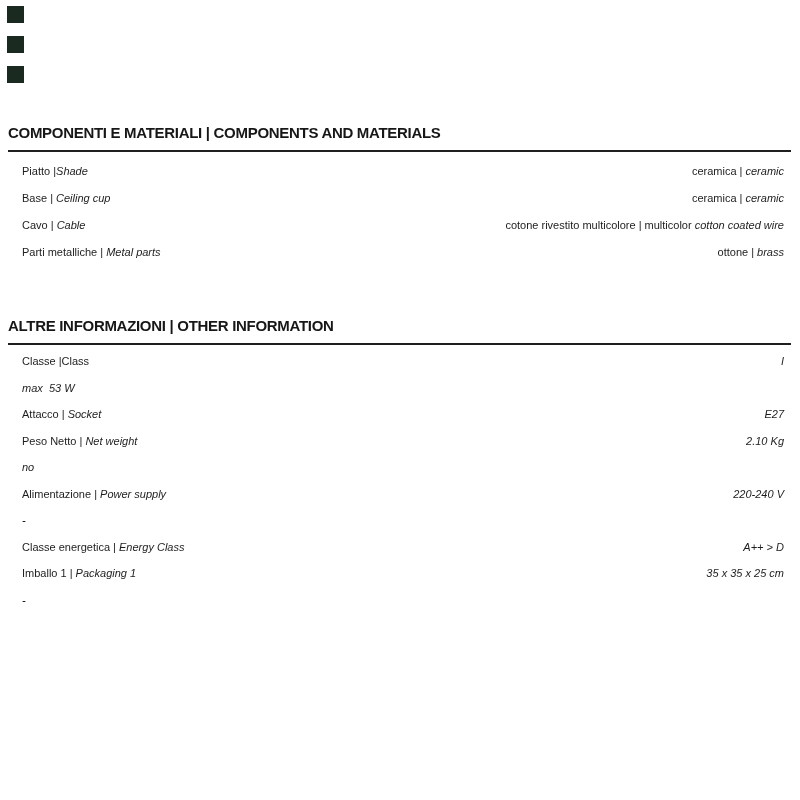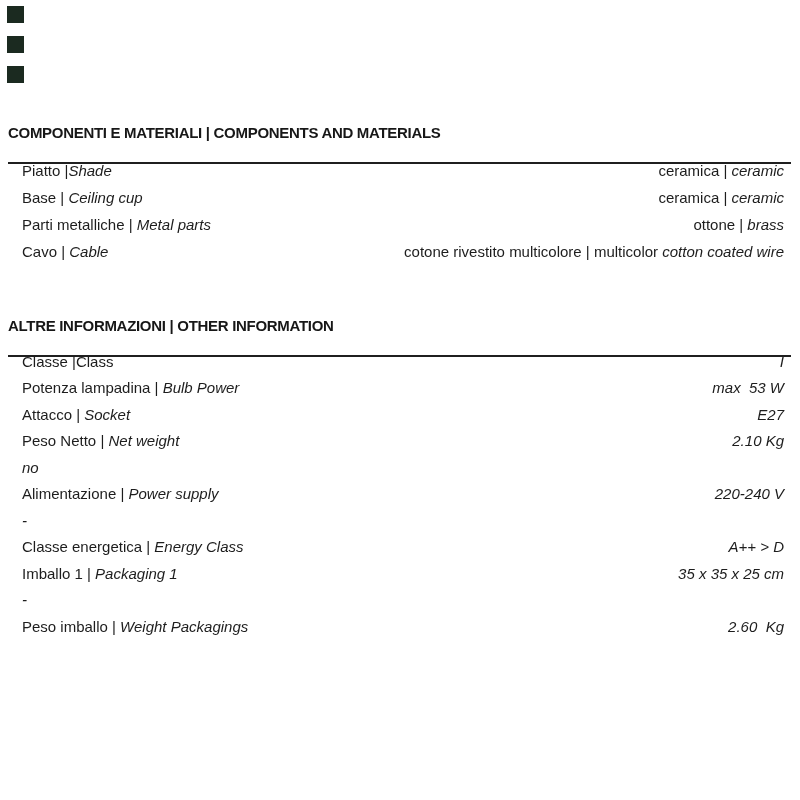--- a/index.html
+++ b/index.html
@@ -11,31 +11,31 @@
     color:#1d1d1d;
     overflow:hidden;
   }
   .logo-squares{position:absolute;left:7px;top:6px;width:17px;}
   .logo-squares .sq{width:17px;height:17px;background:#1b2a20;margin-bottom:13px;}
   .section-title{
     position:absolute;left:8px;right:9px;
     font-size:15px;font-weight:bold;letter-spacing:-0.3px;
     line-height:18px;color:#171717;
     border-bottom:2px solid #1f1f1f;
-    padding-bottom:20px;
+    padding-bottom:8px;
     white-space:pre;
   }
   .title-1{top:124px;}
   .title-2{top:317px;}
   .rows{position:absolute;left:22px;right:16px;}
   .rows-1{top:157px;}
   .rows-2{top:348px;}
   .row{
     display:flex;justify-content:space-between;align-items:center;
-    font-size:15px;
+    font-size:11px;
   }
   .rows-1 .row{height:27px;}
   .rows-2 .row{height:26.5px;}
   .lbl,.val{white-space:pre;}
   .val{text-align:right;}
   .it{font-style:italic;}
 </style>
 </head>
 <body>
 
@@ -52,38 +52,37 @@
   <div class="rows rows-1">
     <div class="row">
       <span class="lbl"><span class="plain">Piatto |</span><span class="it">Shade</span></span>
       <span class="val"><span class="plain">ceramica | </span><span class="it">ceramic</span></span>
     </div>
     <div class="row">
       <span class="lbl"><span class="plain">Base | </span><span class="it">Ceiling cup</span></span>
       <span class="val"><span class="plain">ceramica | </span><span class="it">ceramic</span></span>
     </div>
     <div class="row">
+      <span class="lbl"><span class="plain">Cavo | </span><span class="it">Cable</span></span>
+      <span class="val"><span class="plain">cotone rivestito multicolore | multicolor </span><span class="it">cotton coated wire</span></span>
+    </div>
+    <div class="row">
       <span class="lbl"><span class="plain">Parti metalliche | </span><span class="it">Metal parts</span></span>
       <span class="val"><span class="plain">ottone | </span><span class="it">brass</span></span>
-    </div>
-    <div class="row">
-      <span class="lbl"><span class="plain">Cavo | </span><span class="it">Cable</span></span>
-      <span class="val"><span class="plain">cotone rivestito multicolore | multicolor </span><span class="it">cotton coated wire</span></span>
     </div>
   </div>
 
   <div class="section-title title-2">ALTRE INFORMAZIONI | OTHER INFORMATION</div>
 
   <div class="rows rows-2">
     <div class="row">
       <span class="lbl"><span class="plain">Classe |Class</span><span class="it"></span></span>
       <span class="val"><span class="plain"></span><span class="it">I</span></span>
     </div>
     <div class="row">
-      <span class="lbl"><span class="plain">Potenza lampadina | </span><span class="it">Bulb Power</span></span>
       <span class="val"><span class="plain"></span><span class="it">max  53 W</span></span>
     </div>
     <div class="row">
       <span class="lbl"><span class="plain">Attacco | </span><span class="it">Socket</span></span>
       <span class="val"><span class="plain"></span><span class="it">E27</span></span>
     </div>
     <div class="row">
       <span class="lbl"><span class="plain">Peso Netto | </span><span class="it">Net weight</span></span>
       <span class="val"><span class="plain"></span><span class="it">2.10 Kg</span></span>
     </div>
@@ -101,19 +100,15 @@
       <span class="lbl"><span class="plain">Classe energetica | </span><span class="it">Energy Class</span></span>
       <span class="val"><span class="plain"></span><span class="it">A++ &gt; D</span></span>
     </div>
     <div class="row">
       <span class="lbl"><span class="plain">Imballo 1 | </span><span class="it">Packaging 1</span></span>
       <span class="val"><span class="plain"></span><span class="it">35 x 35 x 25 cm</span></span>
     </div>
     <div class="row">
       <span class="val"><span class="plain"></span><span class="it">-</span></span>
     </div>
-    <div class="row">
-      <span class="lbl"><span class="plain">Peso imballo | </span><span class="it">Weight Packagings</span></span>
-      <span class="val"><span class="plain"></span><span class="it">2.60  Kg</span></span>
-    </div>
   </div>
 
 </div>
 
 </body></html>

